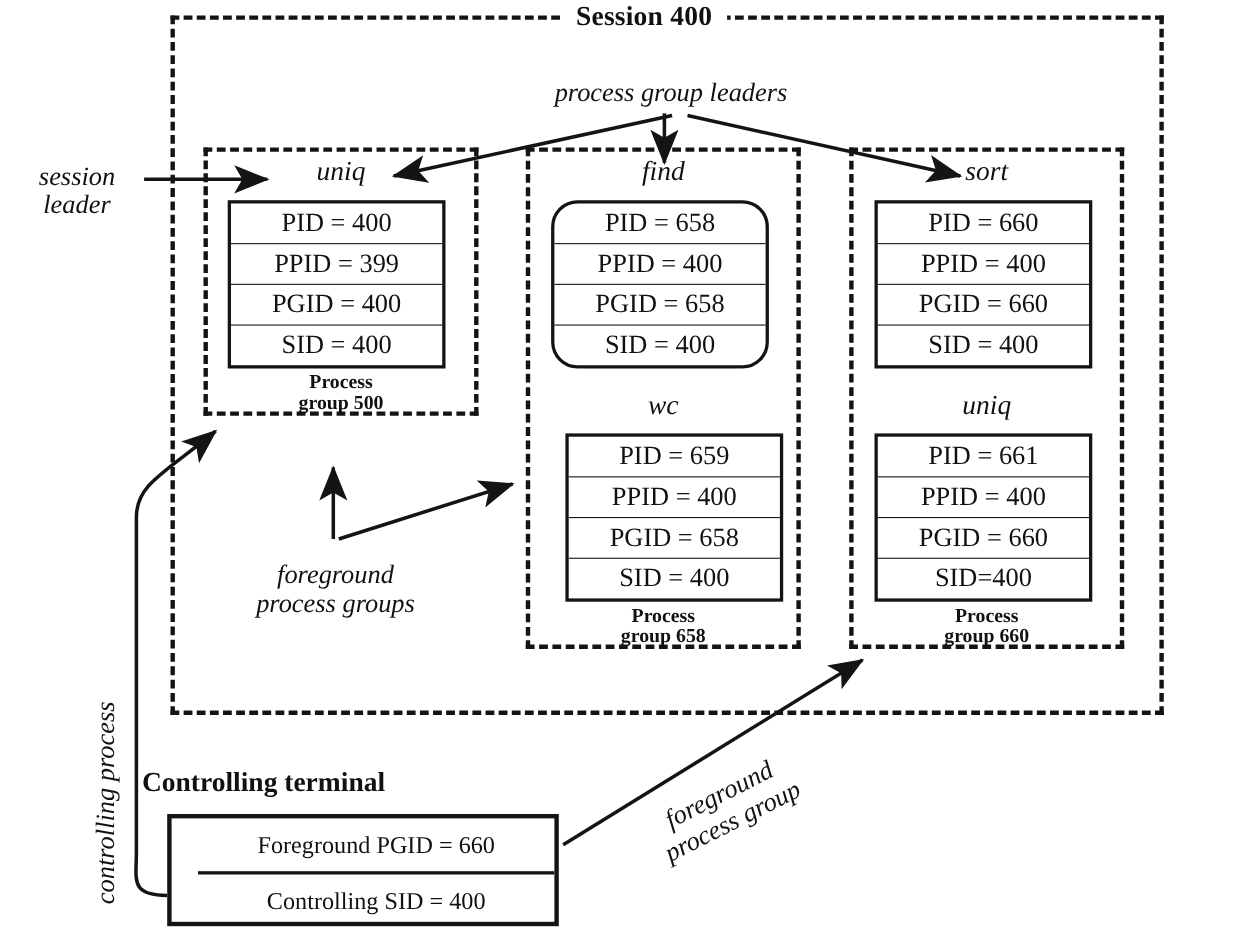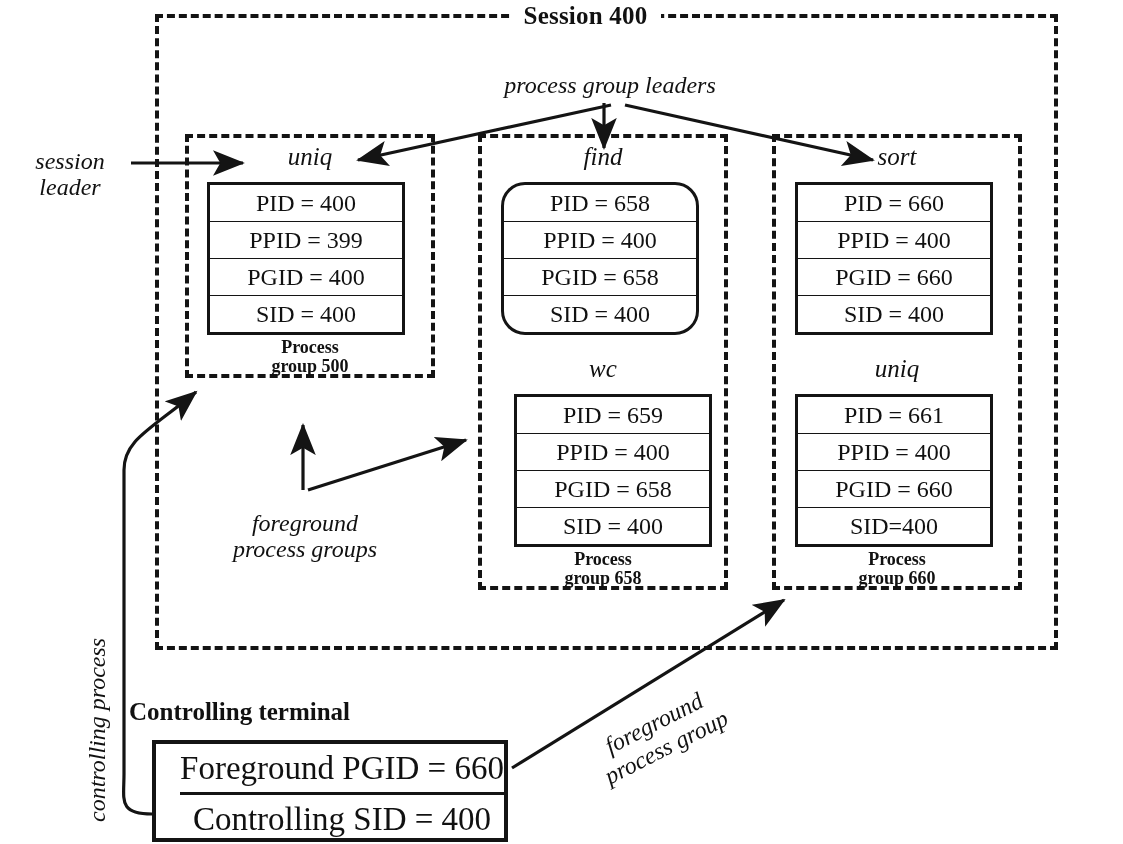--- a/index.html
+++ b/index.html
@@ -39,21 +39,21 @@
     white-space:nowrap;margin-top:16px;}
 
   .anno-rot-vert{position:absolute;font-style:italic;font-size:24px;
     transform:rotate(-90deg);transform-origin:left top;white-space:nowrap;}
   .anno-rot-diag{position:absolute;font-style:italic;font-size:24px;line-height:1.12;
     transform:rotate(-27deg);transform-origin:left top;white-space:nowrap;text-align:center;}
 
   
   .ct-title{position:absolute;font-weight:bold;font-size:25px;text-align:left;width:400px;}
   .ct-box{position:absolute;border:4px solid #141414;box-sizing:border-box;background:#fff;}
-  .ct-row{text-align:center;font-size:33px;height:48px;line-height:48px;border-bottom:3px solid #141414;
+  .ct-row{text-align:center;font-size:22px;height:48px;line-height:48px;border-bottom:3px solid #141414;
     white-space:nowrap;margin-left:24px;}
   .ct-row:last-child{border-bottom:none;}
 </style>
 </head>
 <body>
 
 <div id="stage">
 
   <div class="dashbox session-box"></div>
 

